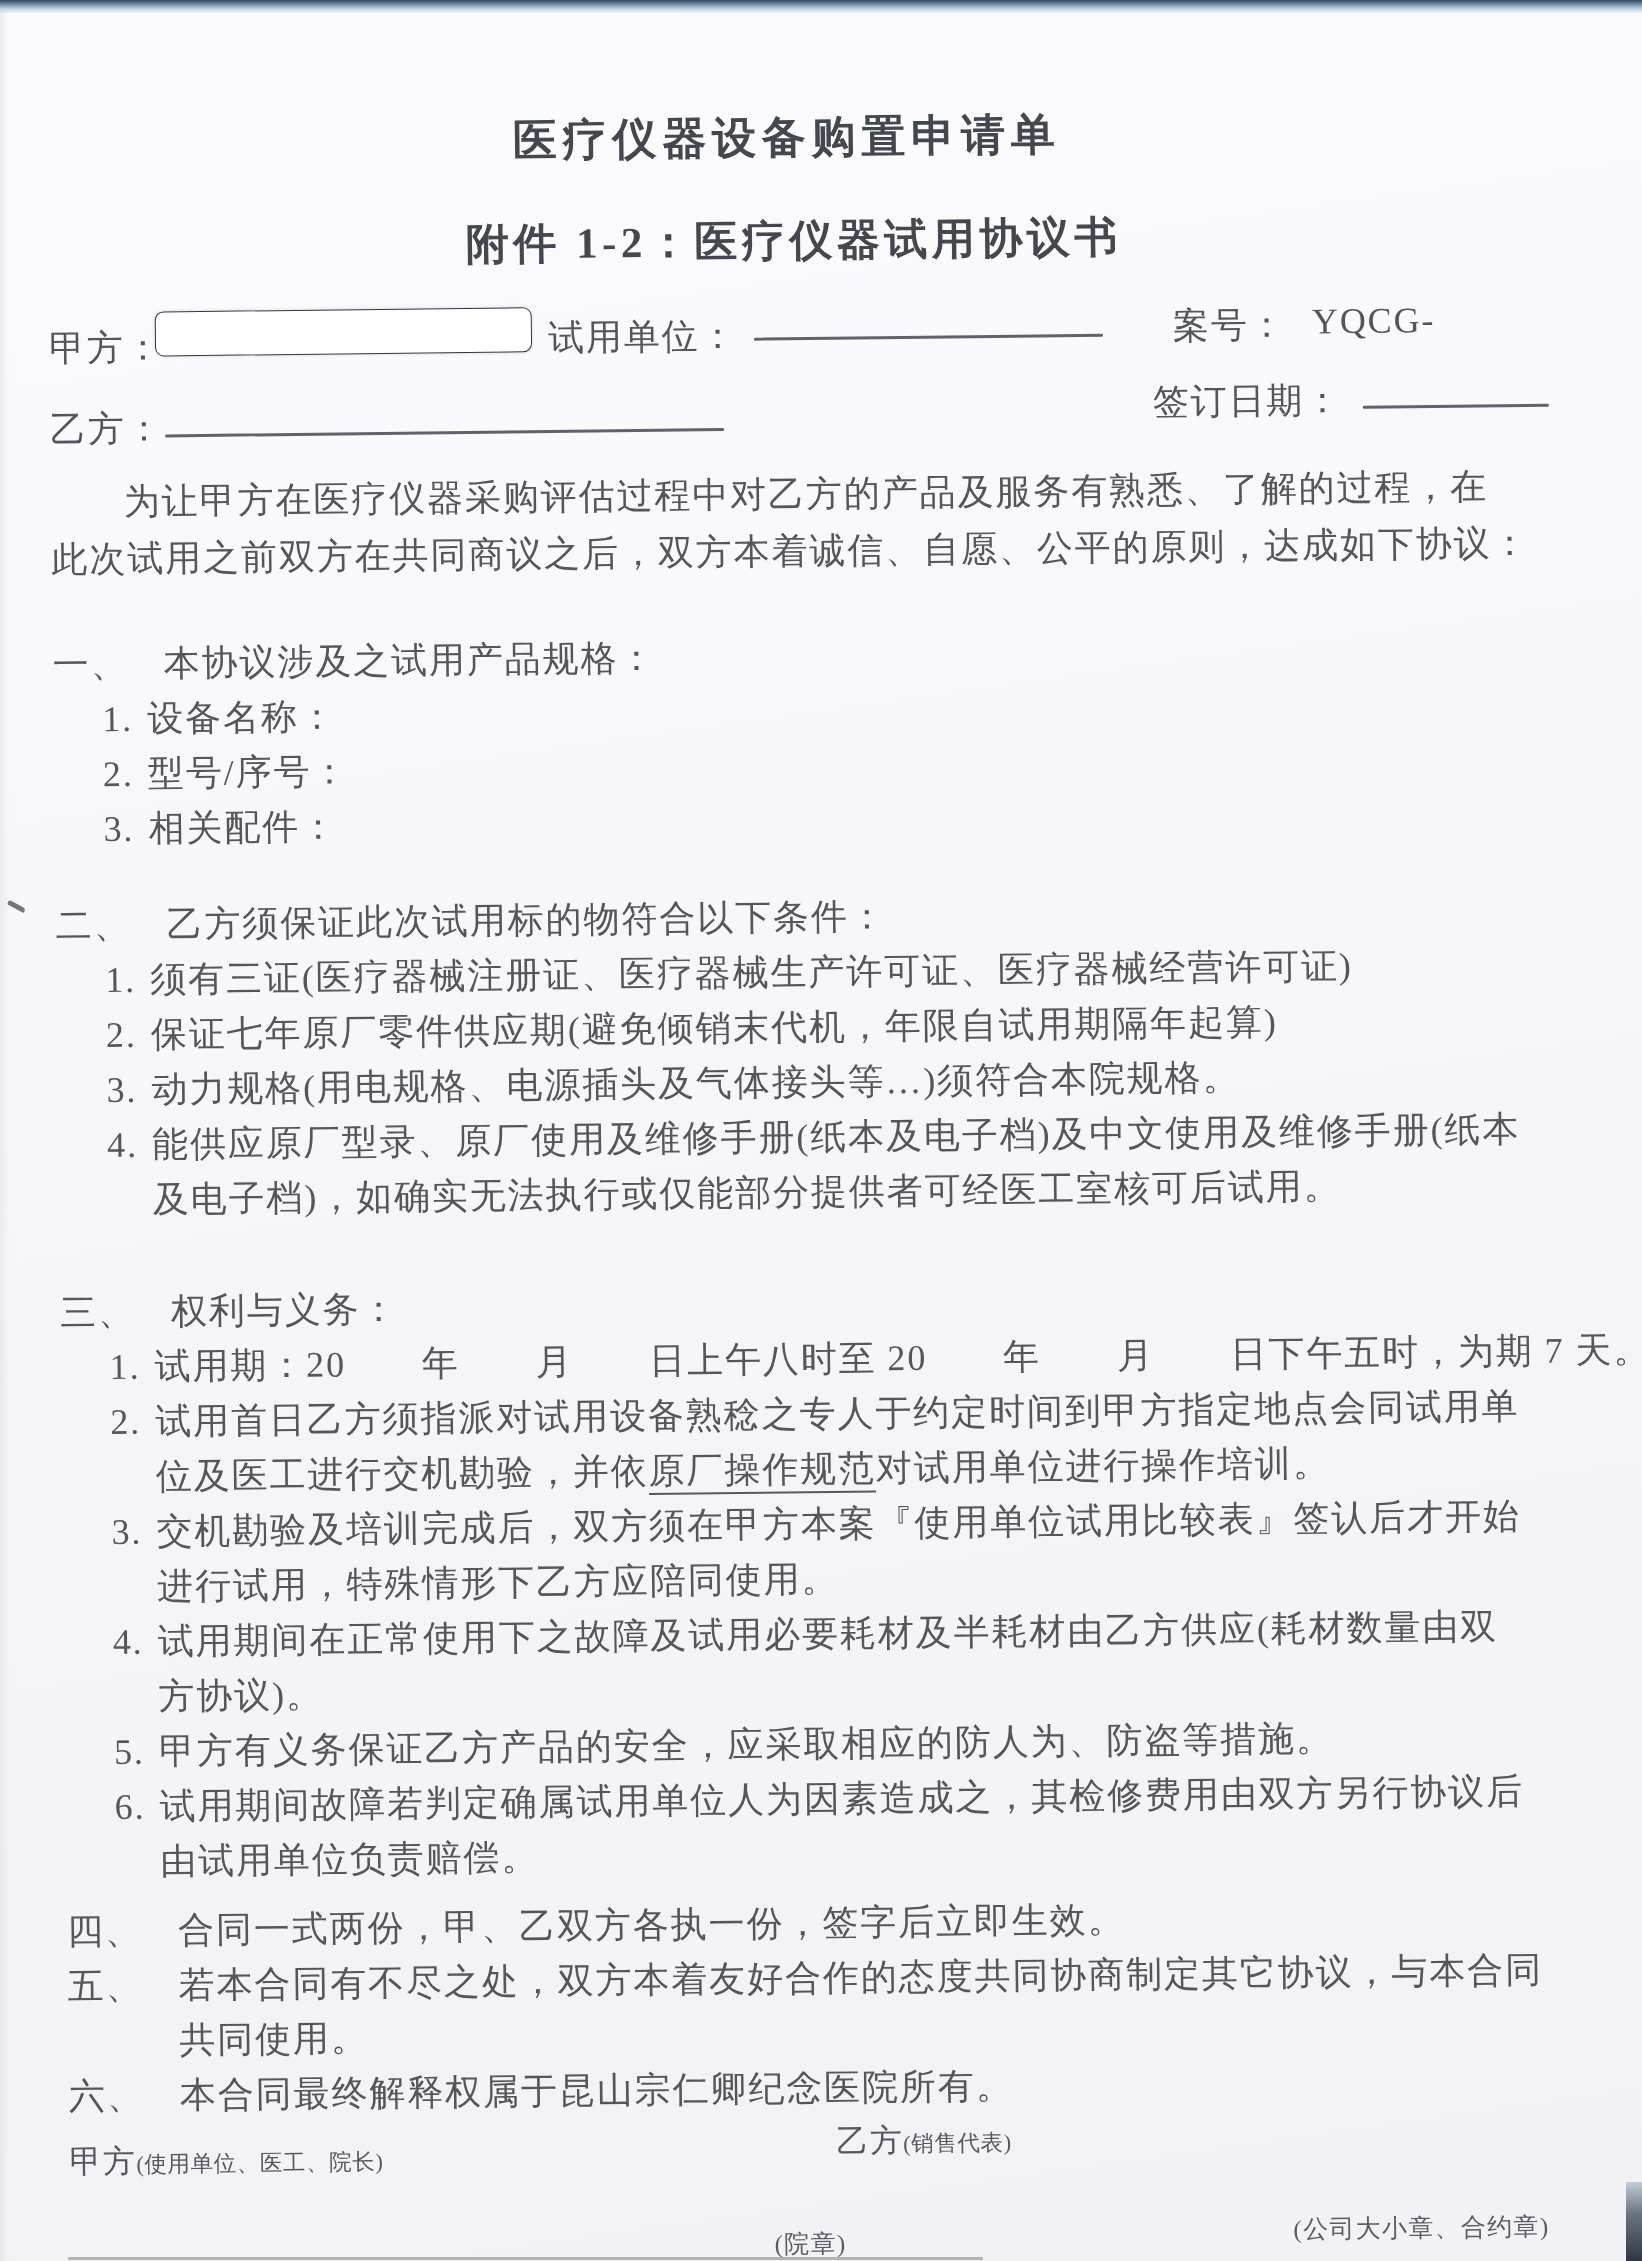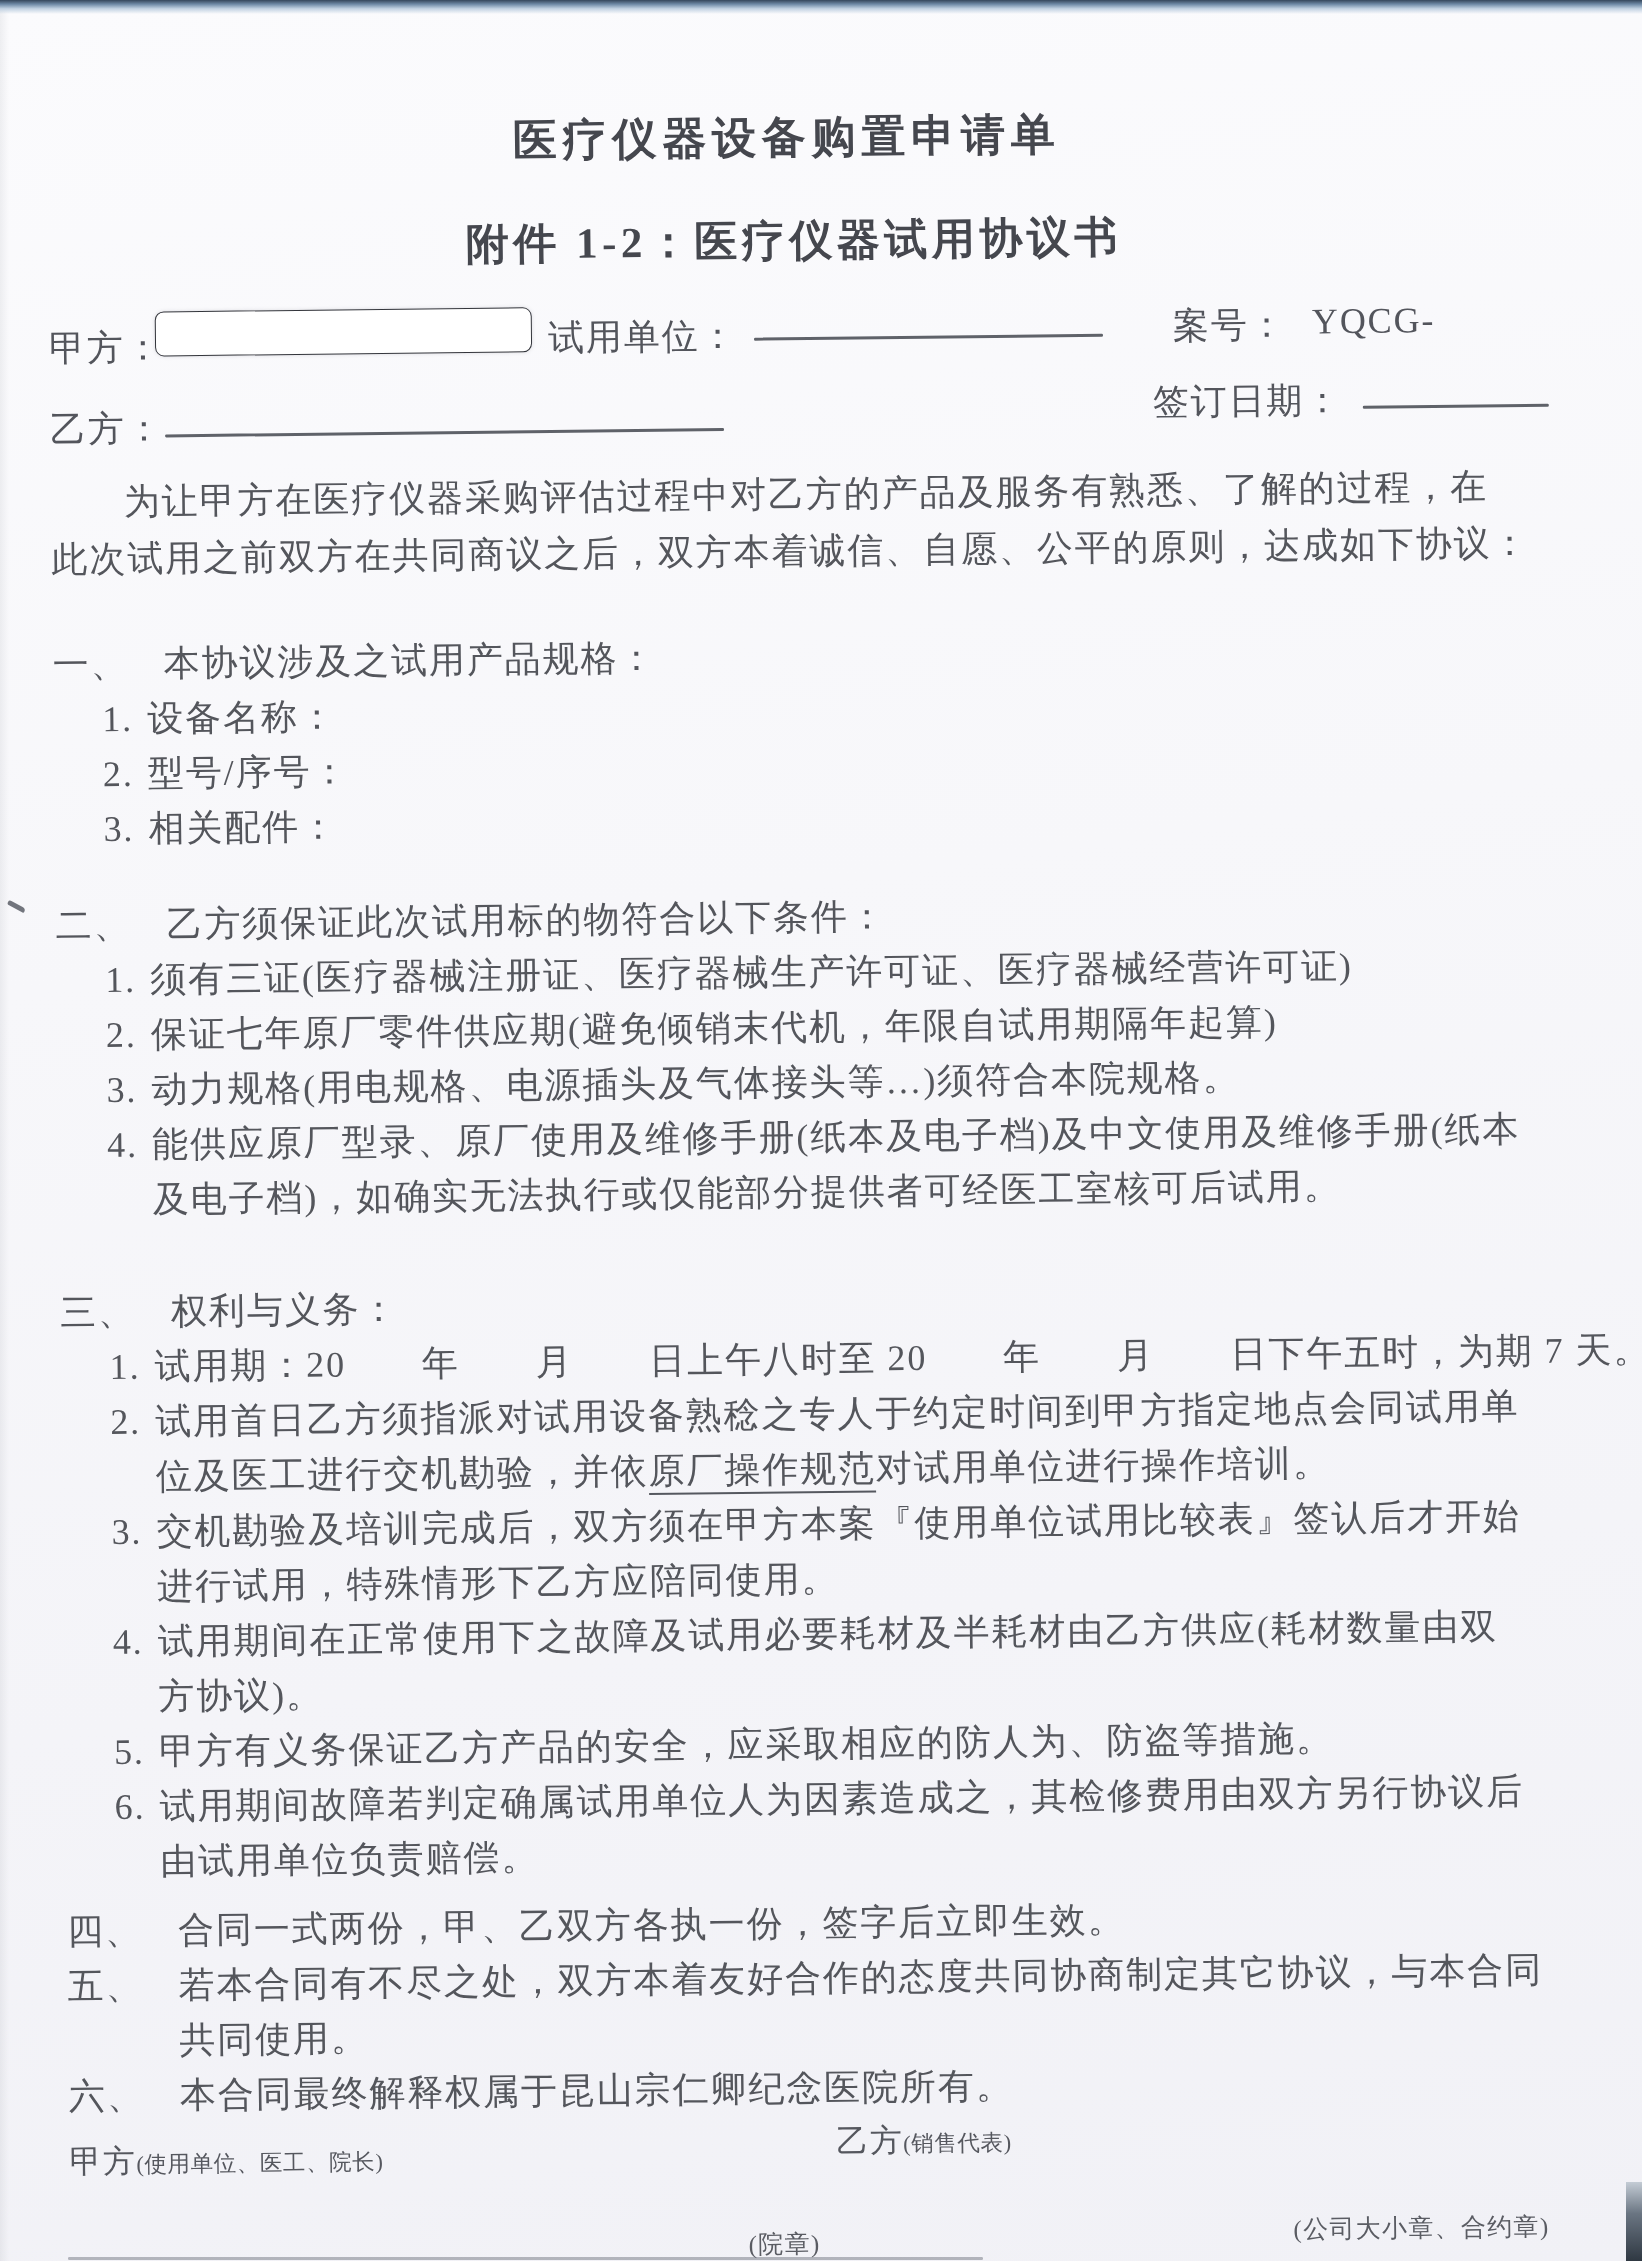--- a/index.html
+++ b/index.html
@@ -211,18 +211,18 @@
       <span class="line">本合同最终解释权属于昆山宗仁卿纪念医院所有。</span>
     </div>
   </div>
 
   <div class="sign-row">
     <span class="sig" style="left:0;top:6.4px;"><span>甲方</span><small>(使用单位、医工、院长)</small></span>
     <span class="sig" style="left:767px;top:-5.2px;"><span>乙方</span><small>(销售代表)</small></span>
   </div>
 
   <div class="seal-row">
-    <span class="seal" style="left:678px;top:9px;text-align:right;">(院章)</span>
+    <span class="seal" style="left:704px;top:9px;text-align:right;">(院章)</span>
     <span class="seal" style="left:1223px;top:0;">(公司大小章、合约章)</span>
   </div>
 
 </div>
 
 
 </body></html>

